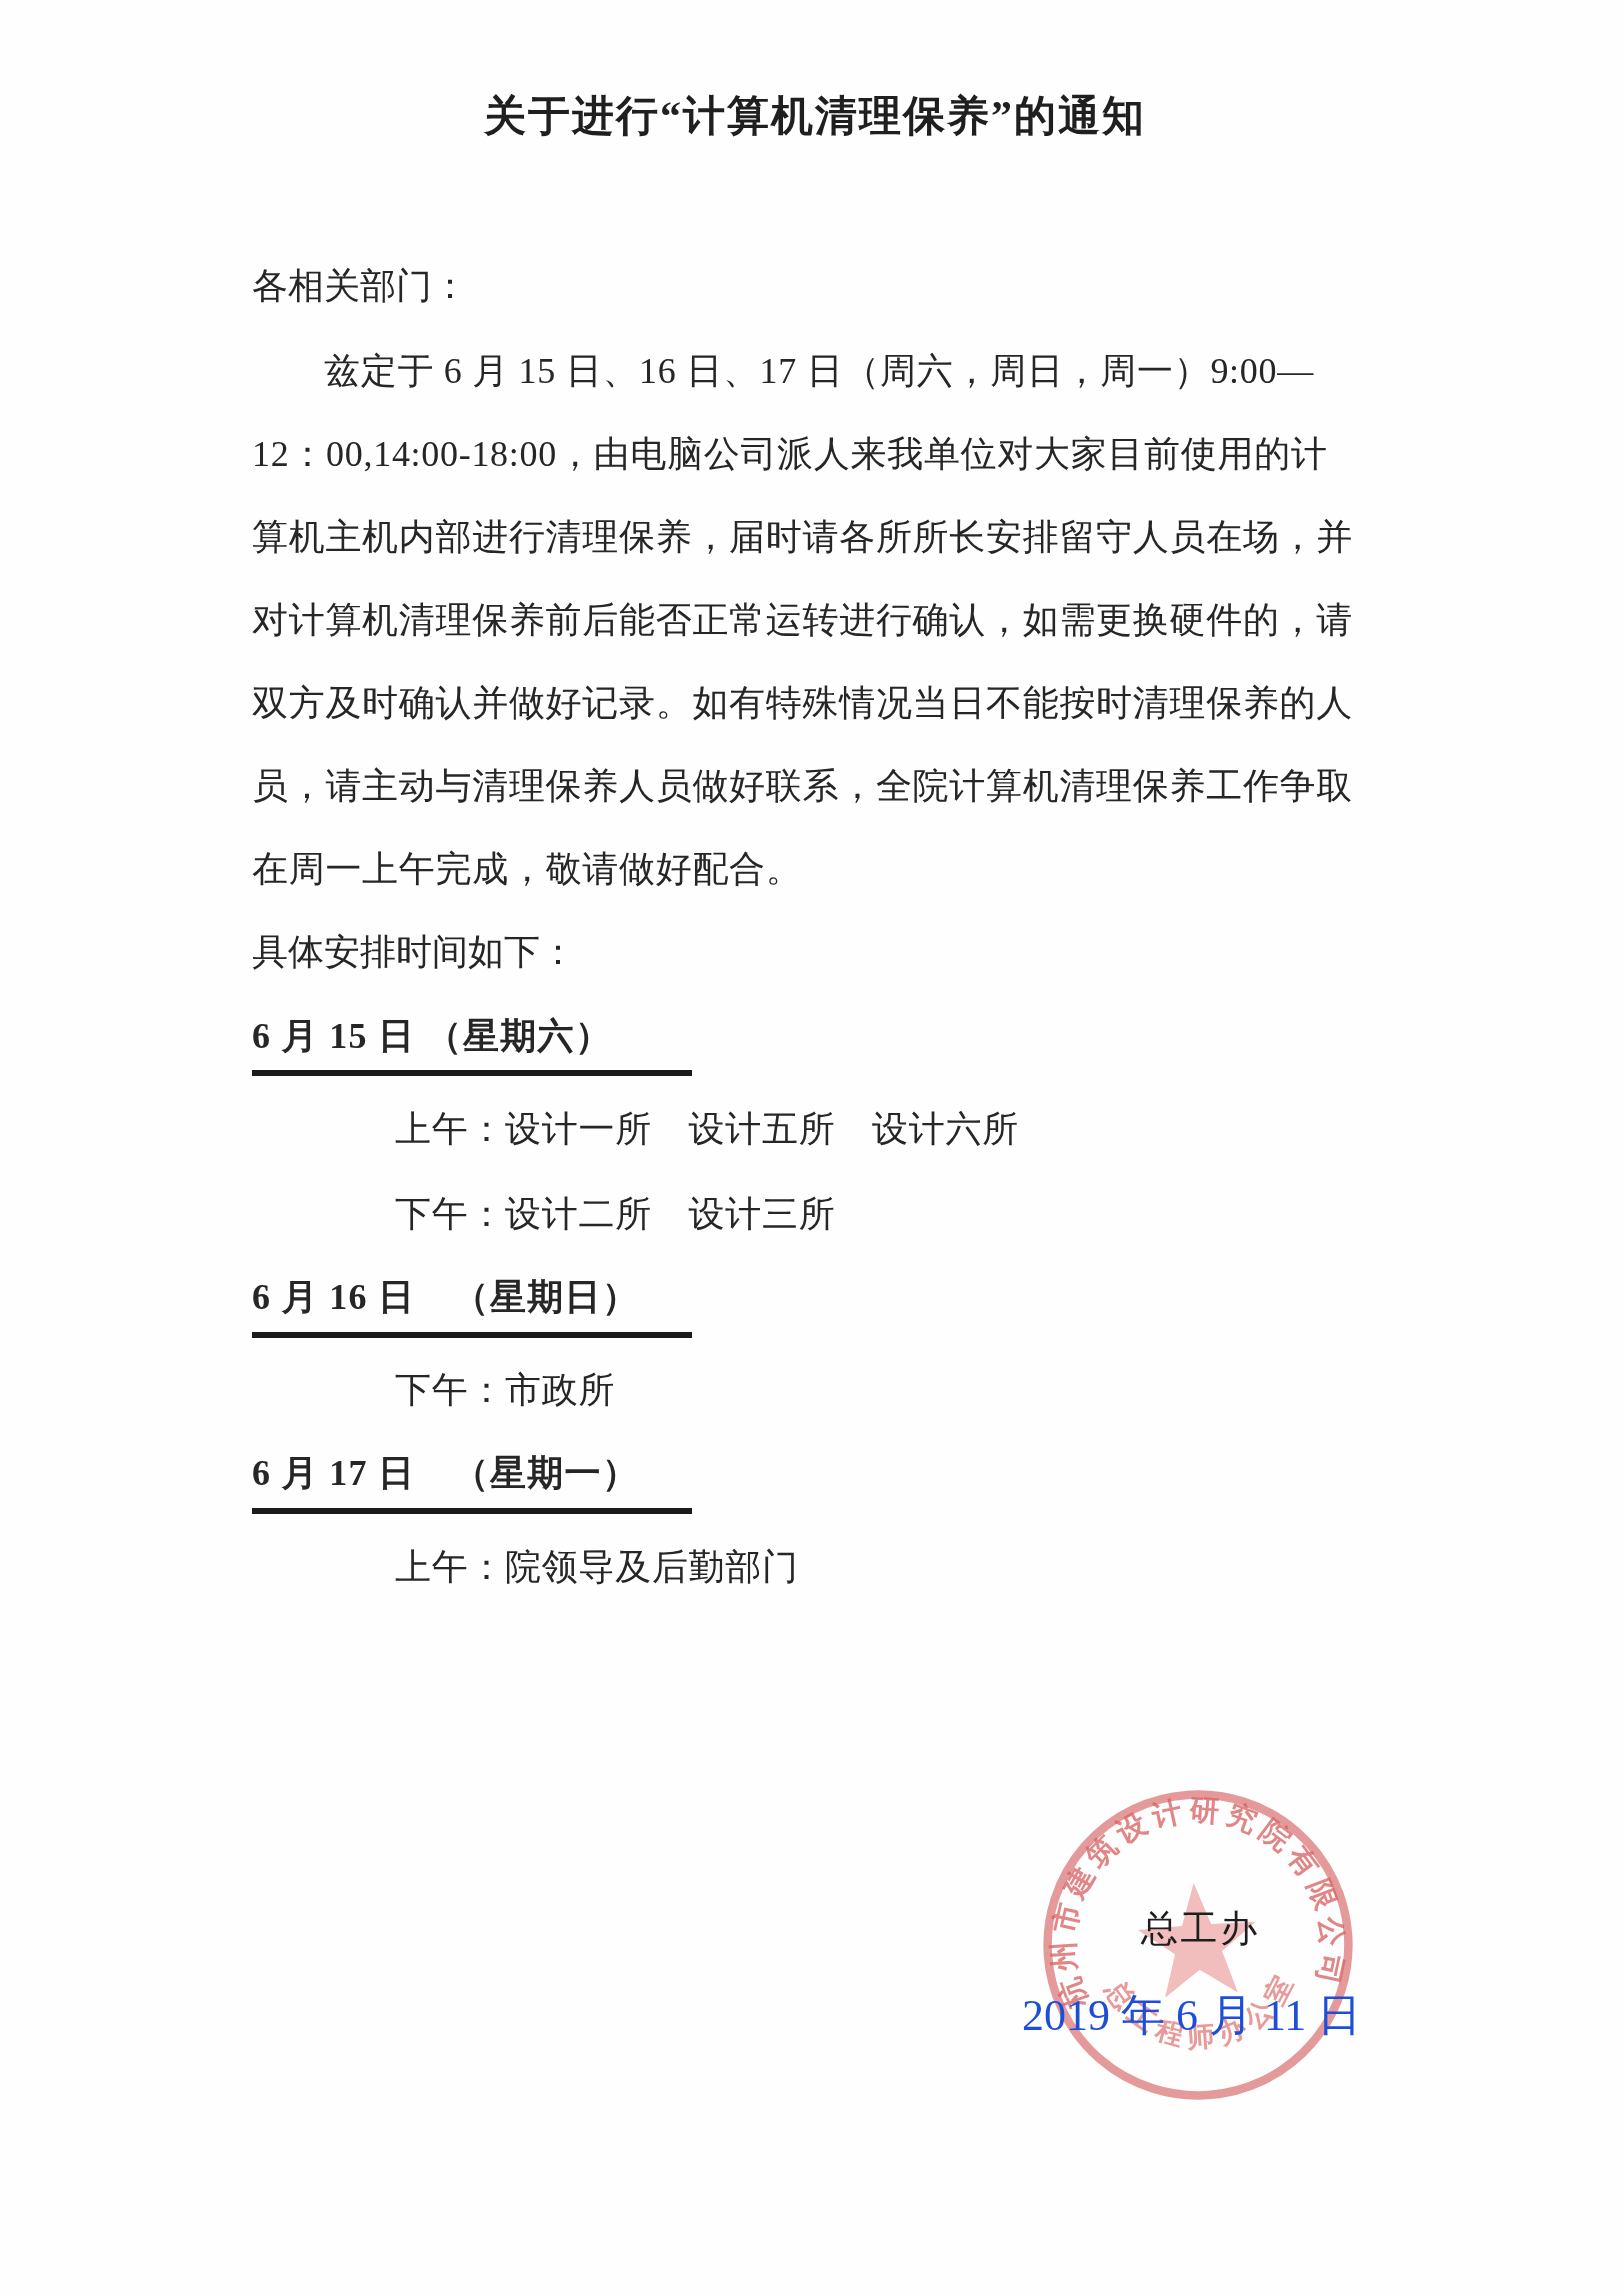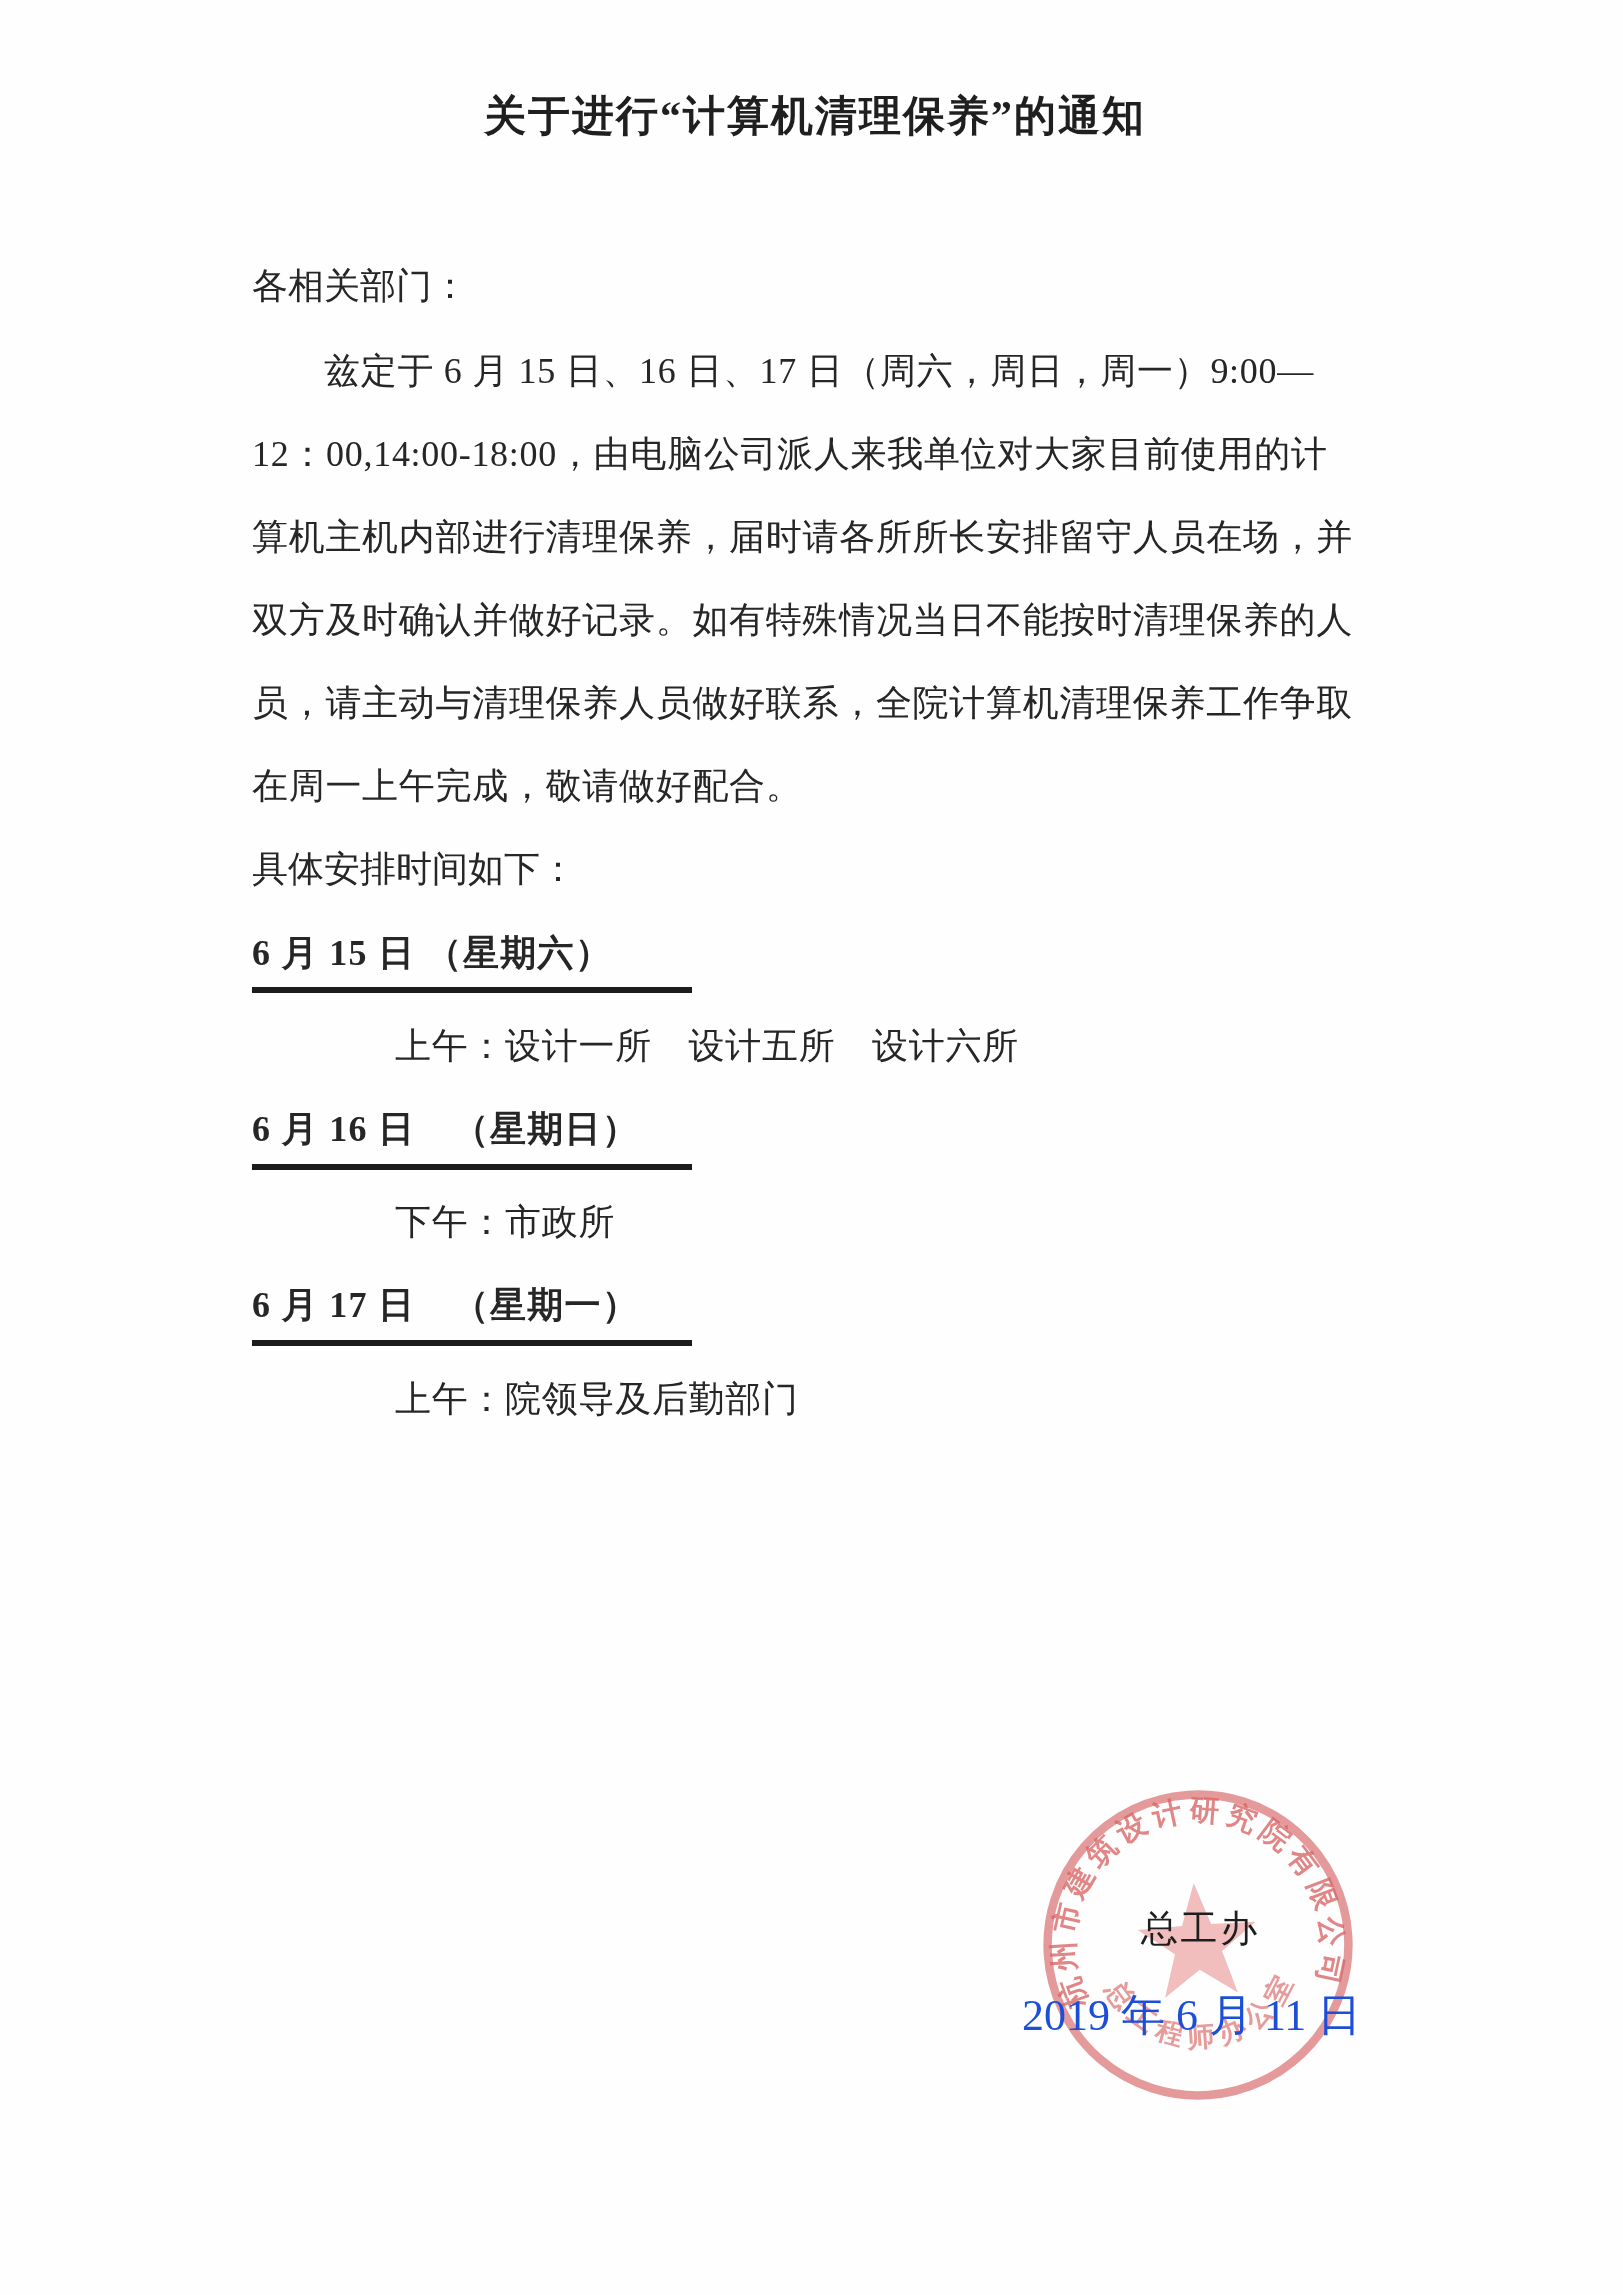--- a/index.html
+++ b/index.html
@@ -115,31 +115,33 @@
   <div class="content">
 
     <div class="title">关于进行“计算机清理保养”的通知</div>
 
     <div class="salutation">各相关部门：</div>
 
     <div class="body-block">
       <div class="body-line indent">兹定于 6 月 15 日、16 日、17 日（周六，周日，周一）9:00—</div>
       <div class="body-line">12：00,14:00-18:00，由电脑公司派人来我单位对大家目前使用的计</div>
       <div class="body-line">算机主机内部进行清理保养，届时请各所所长安排留守人员在场，并</div>
+      <div class="body-line">对计算机清理保养前后能否正常运转进行确认，如需更换硬件的，请</div>
       <div class="body-line">双方及时确认并做好记录。如有特殊情况当日不能按时清理保养的人</div>
       <div class="body-line">员，请主动与清理保养人员做好联系，全院计算机清理保养工作争取</div>
       <div class="body-line">在周一上午完成，敬请做好配合。</div>
     </div>
 
     <div class="schedule-intro">具体安排时间如下：</div>
 
     <div>
       <div class="section-heading">6 月 15 日 （星期六）</div>
       <div class="section-lines">
         <div class="schedule-line">上午：设计一所　设计五所　设计六所</div>
+        <div class="schedule-line">下午：设计二所　设计三所</div>
       </div>
     </div>
 
     <div>
       <div class="section-heading later">6 月 16 日　（星期日）</div>
       <div class="section-lines">
         <div class="schedule-line">下午：市政所</div>
       </div>
     </div>
 

